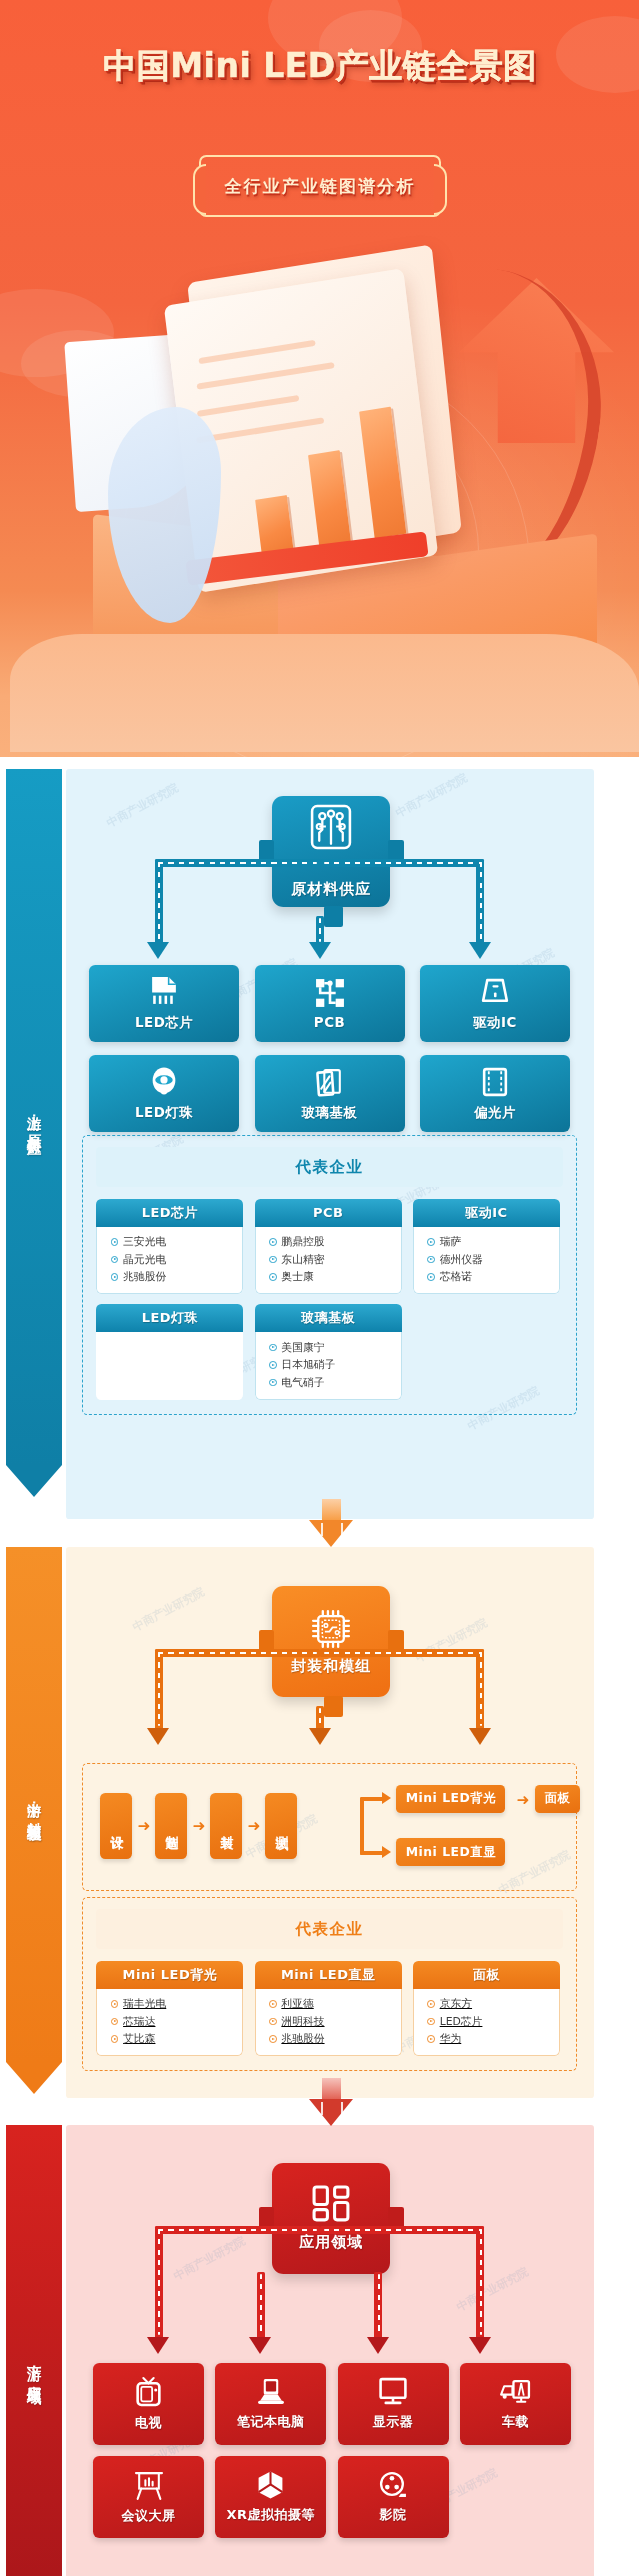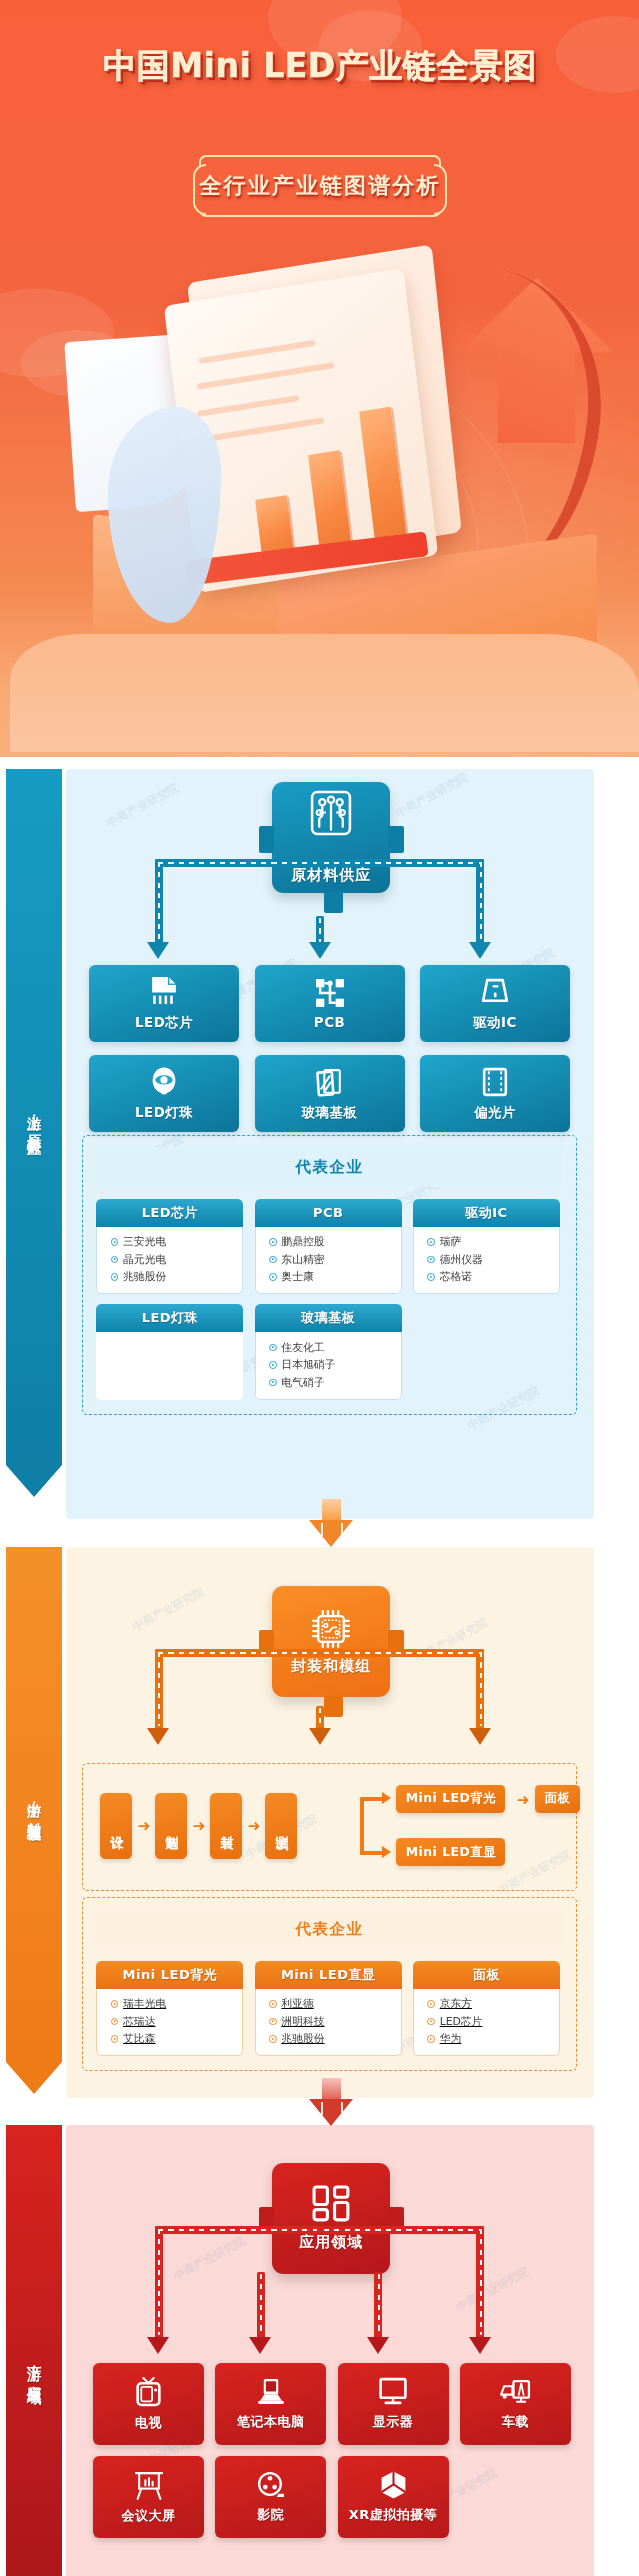--- a/index.html
+++ b/index.html
@@ -42,21 +42,21 @@
   }
   .sub-badge .frame:before,.sub-badge .frame:after{
     content:""; position:absolute; top:7.2px; width:11.3px; height:47px;
     border:2.1px solid #ffe3ad; background:#f5643c;
   }
   .sub-badge .frame:before{left:-8.2px;border-right:0;border-radius:20.6px 0 0 20.6px;}
   .sub-badge .frame:after{right:-8.2px;border-left:0;border-radius:0 20.6px 20.6px 0;}
   .sub-badge .txt{
     position:absolute; inset:0; display:flex; align-items:center; justify-content:center;
     font-family:"DejaVu Sans","Liberation Sans",sans-serif;
-    font-size:22px; font-weight:bold; letter-spacing:2.1px; color:#ffeecf;
+    font-size:17px; font-weight:bold; letter-spacing:2.1px; color:#ffeecf;
     text-shadow:1px 1.5px 0 #c6331d, 1.5px 2.6px 3.6px rgba(120,25,10,.4);
   }
 
   
   .illus{position:absolute;left:31px;top:237px;width:582px;height:464px;}
   .doc-card{
     position:absolute;left:170px;top:26px;width:247px;height:289px;
     background:linear-gradient(145deg,#fff4ea 0%,#fde1cd 100%);
     border-radius:8.2px; transform:rotate(-6deg) skewY(-3deg);
     box-shadow:0 9.3px 20.6px rgba(150,40,10,.25);
@@ -331,21 +331,21 @@
   </div>
   <div class="ribbon rb-mid">
     <div class="body">中游：封装和模组</div>
     <div class="tip"></div>
   </div>
   <div class="ribbon rb-down">
     <div class="body">下游：应用领域</div>
 
   </div>
 
-  <div class="hub hub-blue" style="top:25px;margin-left:11.3px;gap:24px;">
+  <div class="hub hub-blue" style="top:39px;margin-left:11.3px;gap:24px;">
     <span class="nub l nub-blue"></span>
     <span class="nub r nub-blue"></span>
     <span class="nub b nub-blue"></span>
     <svg width="44" height="46" viewBox="0 0 86 90">
       <rect x="6" y="4" width="74" height="82" rx="10" fill="none" stroke="#fff" stroke-width="5"></rect>
       <circle cx="26" cy="24" r="6" fill="none" stroke="#fff" stroke-width="4.5"></circle>
       <circle cx="43" cy="19" r="6" fill="none" stroke="#fff" stroke-width="4.5"></circle>
       <circle cx="60" cy="24" r="6" fill="none" stroke="#fff" stroke-width="4.5"></circle>
       <circle cx="20" cy="44" r="5" fill="none" stroke="#fff" stroke-width="4"></circle>
       <circle cx="65" cy="44" r="5" fill="none" stroke="#fff" stroke-width="4"></circle>
@@ -489,21 +489,21 @@
         </ul>
       </div>
       <div class="repcard bl">
         <div class="head">LED灯珠</div>
       </div>
       <div class="repcard bl">
         <div class="head">玻璃基板</div>
         <ul class="body">
           <li>
               <span class="bullet"></span>
-              <span>住友化工</span>
+              <span>美国康宁</span>
             </li>
           <li>
               <span class="bullet"></span>
               <span>日本旭硝子</span>
             </li>
           <li>
               <span class="bullet"></span>
               <span>电气硝子</span>
             </li>
         </ul>
@@ -724,32 +724,32 @@
     <div class="dtile">
       <svg width="30" height="31" viewBox="0 0 58 60">
         <path d="M4 6 H54" stroke="#fff" stroke-width="4.5" stroke-linecap="round"></path>
         <rect x="10" y="6" width="38" height="30" fill="none" stroke="#fff" stroke-width="4"></rect>
         <path d="M22 30 V20 M29 30 V16 M36 30 V23" stroke="#fff" stroke-width="4" stroke-linecap="round"></path>
         <path d="M14 36 L7 56 M44 36 L51 56" stroke="#fff" stroke-width="4" stroke-linecap="round"></path>
       </svg>
       <span class="tlabel">会议大屏</span>
     </div>
     <div class="dtile">
+      <svg width="29" height="30" viewBox="0 0 56 58">
+        <path d="M28 3 L51 15 V43 L28 55 L5 43 V15 Z" fill="#fff"></path>
+        <path d="M28 3 L28 28 L5 43" fill="none" stroke="#b7191a" stroke-width="4"></path>
+        <path d="M28 28 L51 43" fill="none" stroke="#b7191a" stroke-width="4"></path>
+      </svg>
+      <span class="tlabel">XR虚拟拍摄等</span>
+    </div>
+    <div class="dtile">
       <svg width="30" height="29" viewBox="0 0 58 56">
         <circle cx="27" cy="25" r="21" fill="none" stroke="#fff" stroke-width="4.5"></circle>
         <circle cx="27" cy="14" r="4.5" fill="#fff"></circle>
         <circle cx="18" cy="31" r="4.5" fill="#fff"></circle>
         <circle cx="36" cy="31" r="4.5" fill="#fff"></circle>
         <path d="M44 44 H54 V50 H40 Z" fill="#fff"></path>
       </svg>
       <span class="tlabel">影院</span>
     </div>
-    <div class="dtile">
-      <svg width="29" height="30" viewBox="0 0 56 58">
-        <path d="M28 3 L51 15 V43 L28 55 L5 43 V15 Z" fill="#fff"></path>
-        <path d="M28 3 L28 28 L5 43" fill="none" stroke="#b7191a" stroke-width="4"></path>
-        <path d="M28 28 L51 43" fill="none" stroke="#b7191a" stroke-width="4"></path>
-      </svg>
-      <span class="tlabel">XR虚拟拍摄等</span>
-    </div>
   </div>
 </div>
 
 
 </body></html>

